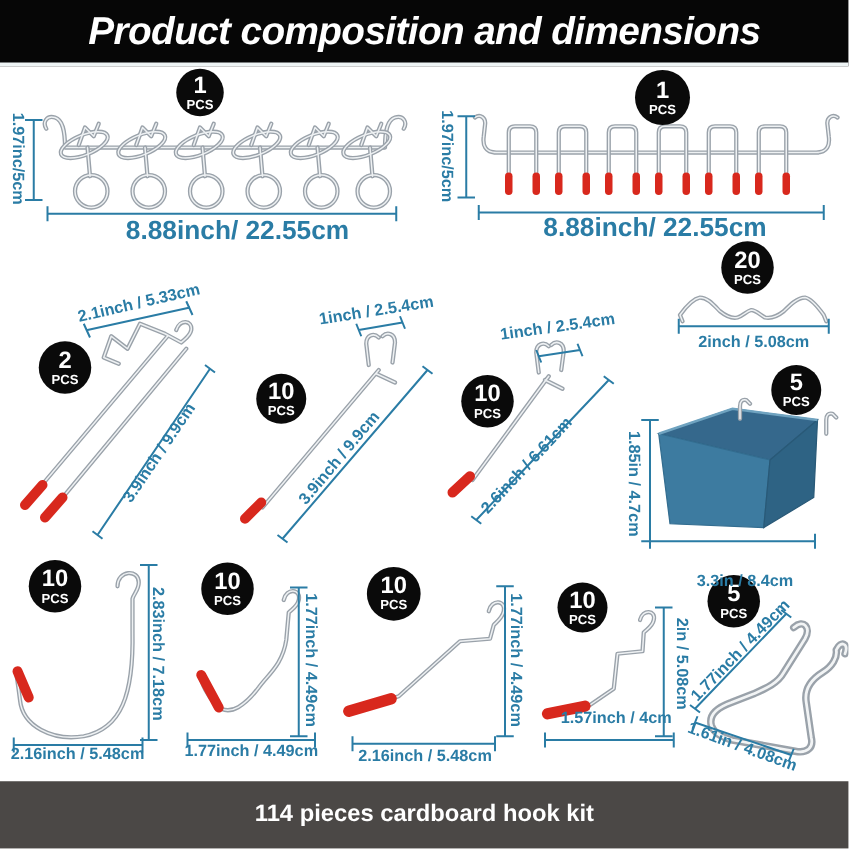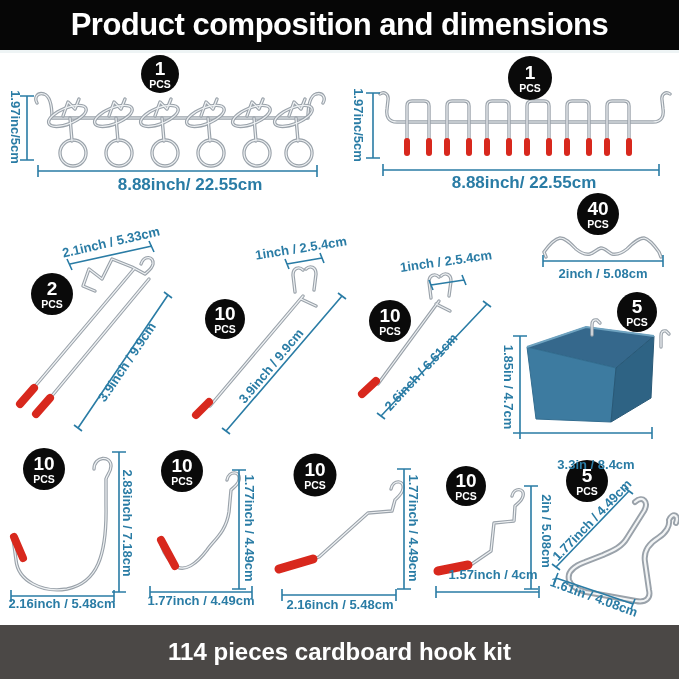--- a/index.html
+++ b/index.html
@@ -1,36 +1,36 @@
 <!DOCTYPE html>
 <html style="--accent: #2a7ca5; --red: #d8281d; --bin_blue: #3d7ba0; --header_bg: #060606; --footer_bg: #4b4846;"><head>
 <meta charset="utf-8">
 <style>
   html,body{margin:0;padding:0;background:#fff;}
   #stage{position:relative;width:679px;height:679px;background:#fff;overflow:hidden;
          font-family:"Liberation Sans",sans-serif;}
   
   #header{position:absolute;left:0;top:0;width:679px;height:50px;background:var(--header_bg,#060606);
-          display:flex;align-items:center;justify-content:center;border-bottom:3px solid #eef4f5;}
+          display:flex;align-items:center;justify-content:center;border-bottom:3px solid #eef4f5;font-style:italic;}
   #header span{color:#fff;font-weight:700;font-size:31px;letter-spacing:-.5px;white-space:nowrap;}
   #footer{position:absolute;left:0;top:625px;width:679px;height:54px;background:var(--footer_bg,#4b4846);
           display:flex;align-items:center;justify-content:center;}
-  #footer span{color:#fff;font-weight:700;font-size:24px;white-space:nowrap;}
+  #footer span{color:#fff;font-weight:700;font-size:19px;white-space:nowrap;}
   
   svg{position:absolute;left:0;top:0;}
   .wb{stroke:#9aa2aa;stroke-width:3.4;fill:none;stroke-linecap:round;stroke-linejoin:round;}
   .wt{stroke:#eef1f3;stroke-width:1.2;fill:none;stroke-linecap:round;stroke-linejoin:round;}
   .wb6{stroke:#9aa2aa;stroke-width:6;fill:none;stroke-linecap:round;stroke-linejoin:round;}
   .wt2{stroke:#f2f4f5;stroke-width:2.2;fill:none;stroke-linecap:round;stroke-linejoin:round;}
   .red{stroke:var(--red,#d8281d);stroke-linecap:round;}
   .dim{stroke:var(--accent,#2a7ca5);stroke-width:1.6;fill:none;}
   
   .lbl{position:absolute;color:var(--accent,#2a7ca5);font-weight:700;white-space:nowrap;
        transform:translate(-50%,-50%);}
-  .big{font-size:17px;}
+  .big{font-size:21px;}
   .med{font-size:13px;}
   .sm{font-size:13px;}
   .vtext{writing-mode:vertical-rl;}
   
   .badge{position:absolute;background:#0a0a0a;border-radius:50%;color:#fff;
          display:flex;flex-direction:column;align-items:center;justify-content:center;
          transform:translate(-50%,-50%);line-height:1;}
   .badge .n{font-size:19px;font-weight:700;}
   .badge .u{font-size:10.5px;font-weight:700;margin-top:1px;}
 </style>
@@ -202,21 +202,21 @@
     </div>
   <div class="badge" style="left:225px;top:319px;width:40px;height:40px">
       <span class="n">10</span>
       <span class="u">PCS</span>
     </div>
   <div class="badge" style="left:390px;top:321px;width:42px;height:42px">
       <span class="n">10</span>
       <span class="u">PCS</span>
     </div>
   <div class="badge" style="left:598px;top:214px;width:42px;height:42px">
-      <span class="n">40</span>
+      <span class="n">20</span>
       <span class="u">PCS</span>
     </div>
   <div class="badge" style="left:637px;top:312px;width:40px;height:40px">
       <span class="n">5</span>
       <span class="u">PCS</span>
     </div>
   <div class="badge" style="left:44px;top:469px;width:42px;height:42px">
       <span class="n">10</span>
       <span class="u">PCS</span>
     </div>

